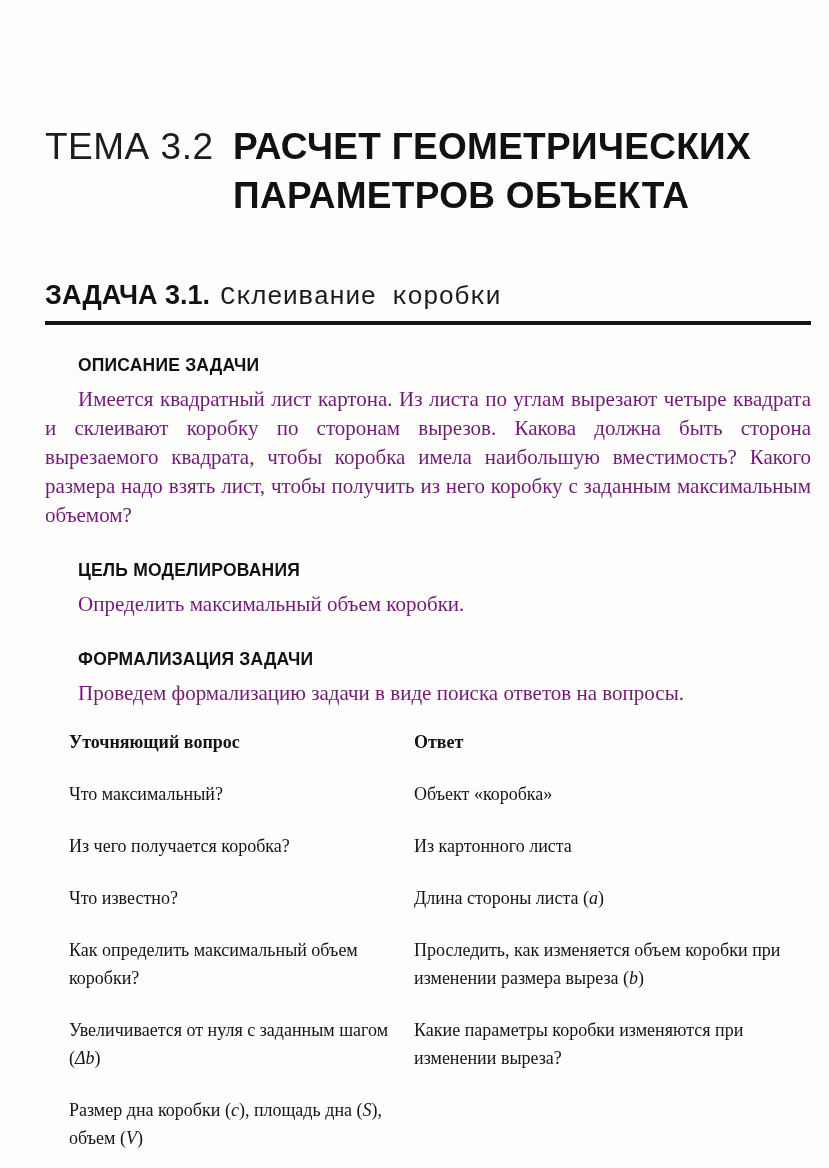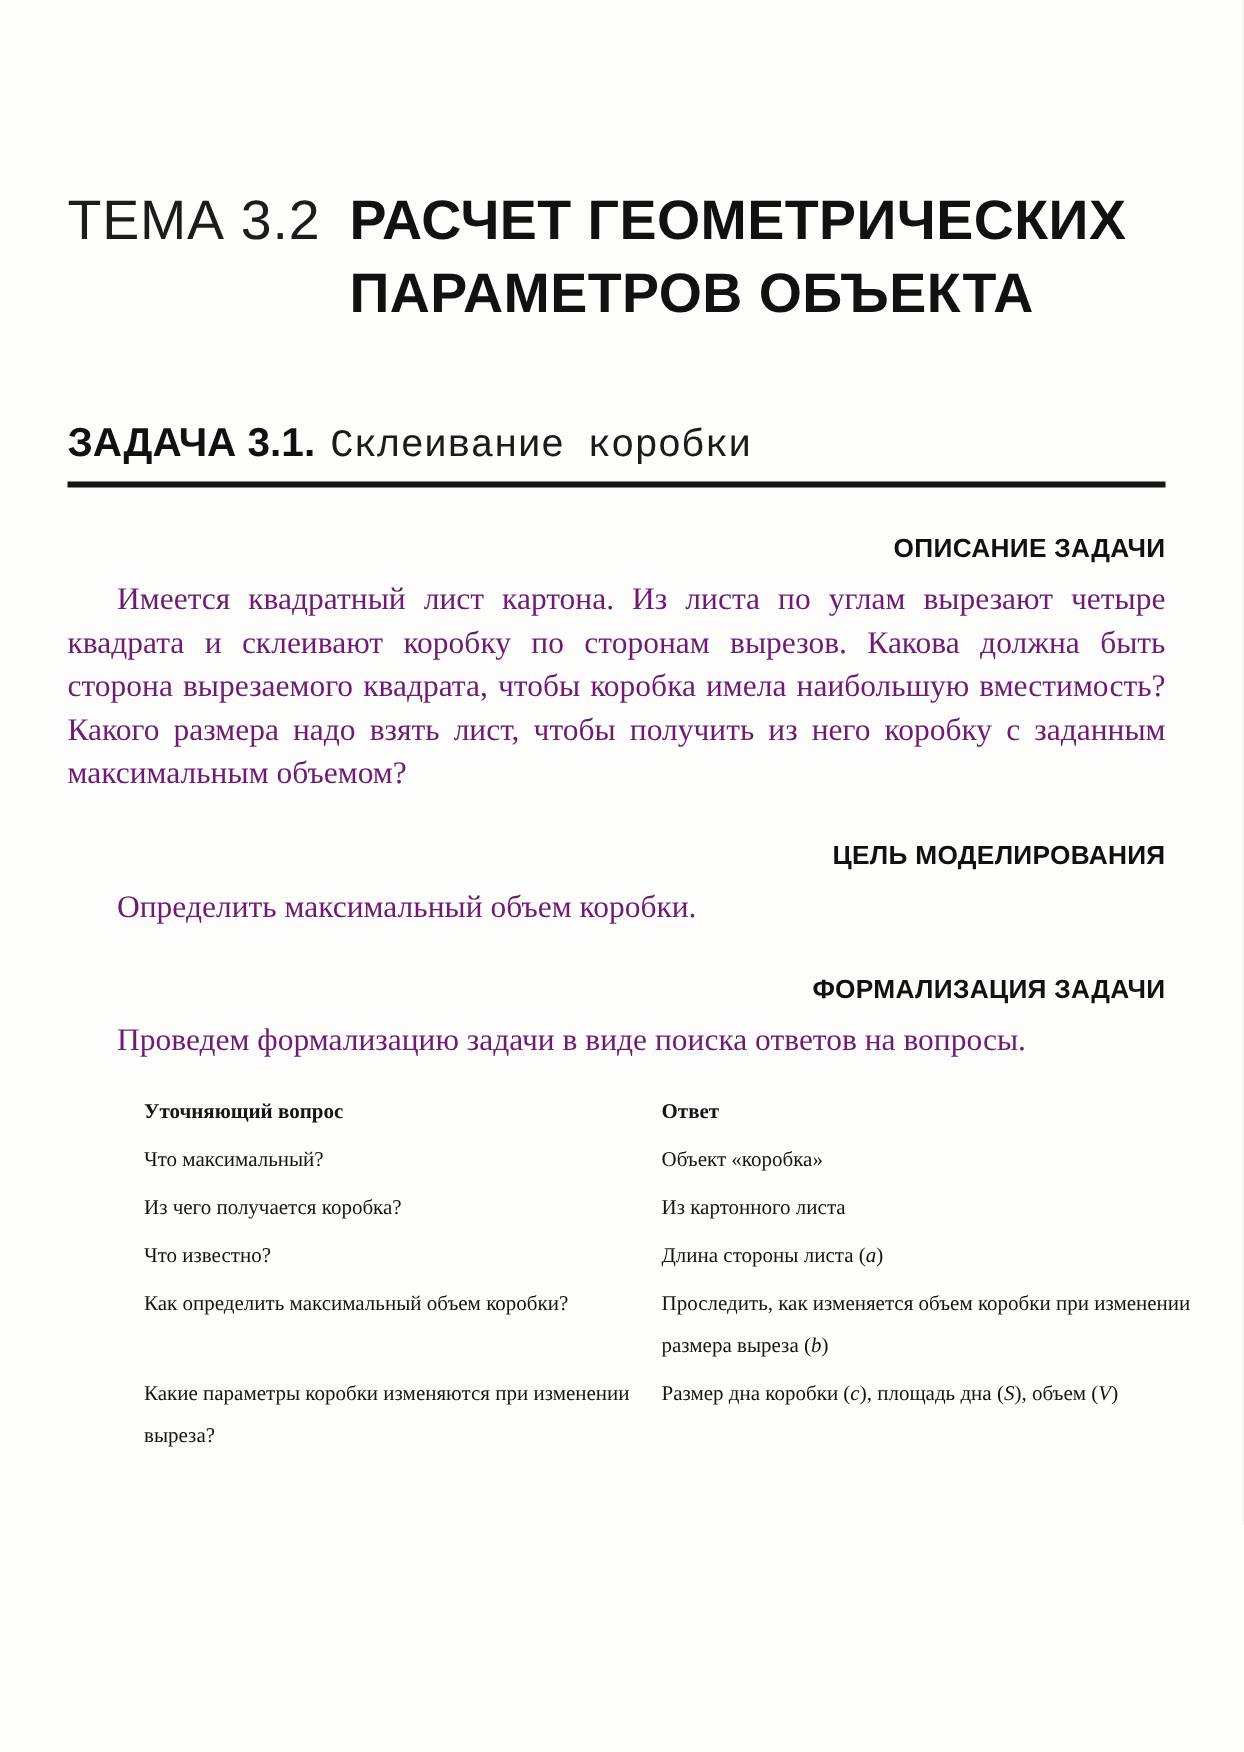--- a/index.html
+++ b/index.html
@@ -4,21 +4,21 @@
 <style>
   html, body { margin: 0; padding: 0; background: #e8e8e8; }
   .page {
     position: relative;
     width: 829px;
     height: 1168px;
     margin: 0 auto;
     background: #fdfdfc;
     color: #161616;
     box-sizing: border-box;
-    padding: 122px 52px 0 45px;
+    padding: 122px 18px 0 45px;
     overflow: hidden;
     font-family: "Liberation Serif", serif;
   }
 
   
   .topic {
     display: flex;
     align-items: flex-start;
   }
   .topic-label {
@@ -71,38 +71,37 @@
   }
 
   
   .section-heading {
     margin: 30px 0 0 33px;
     font-family: "Liberation Sans", sans-serif;
     font-size: 17.5px;
     font-weight: 700;
     letter-spacing: 0.2px;
     color: #111;
-    text-align: right;
   }
   .body-paragraph {
     margin: 9px 0 0 0;
     font-size: 21px;
     line-height: 29px;
     text-align: justify;
     text-indent: 33px;
     color: #701a75;
   }
 
   
   .qa-table {
-    margin: 20px 0 0 51px;
+    margin: 20px 0 0 24px;
     display: grid;
     grid-template-columns: 345px 368px;
-    row-gap: 4px;
-    font-size: 14px;
+    row-gap: 24px;
+    font-size: 18px;
     line-height: 28px;
     color: #141414;
   }
   .qa-col-header { font-weight: 700; }
   .cell i { font-style: italic; }
 </style>
 </head>
 <body>
 
 <div class="page">
@@ -141,17 +140,18 @@
     <div class="qa-col-header cell">Ответ</div>
 
   <div class="cell">Что максимальный?</div>
       <div class="cell">Объект «коробка»</div>
       <div class="cell">Из чего получается коробка?</div>
       <div class="cell">Из картонного листа</div>
       <div class="cell">Что известно?</div>
       <div class="cell">Длина стороны листа (<i>a</i>)</div>
       <div class="cell">Как определить максимальный объем коробки?</div>
       <div class="cell">Проследить, как изменяется объем коробки при изменении размера выреза (<i>b</i>)</div>
+      <div class="cell">Увеличивается от нуля с заданным шагом (<i>Δb</i>)</div>
       <div class="cell">Какие параметры коробки изменяются при изменении выреза?</div>
       <div class="cell">Размер дна коробки (<i>c</i>), площадь дна (<i>S</i>), объем (<i>V</i>)</div>
     </div>
 
 </div>
 
 </body></html>

